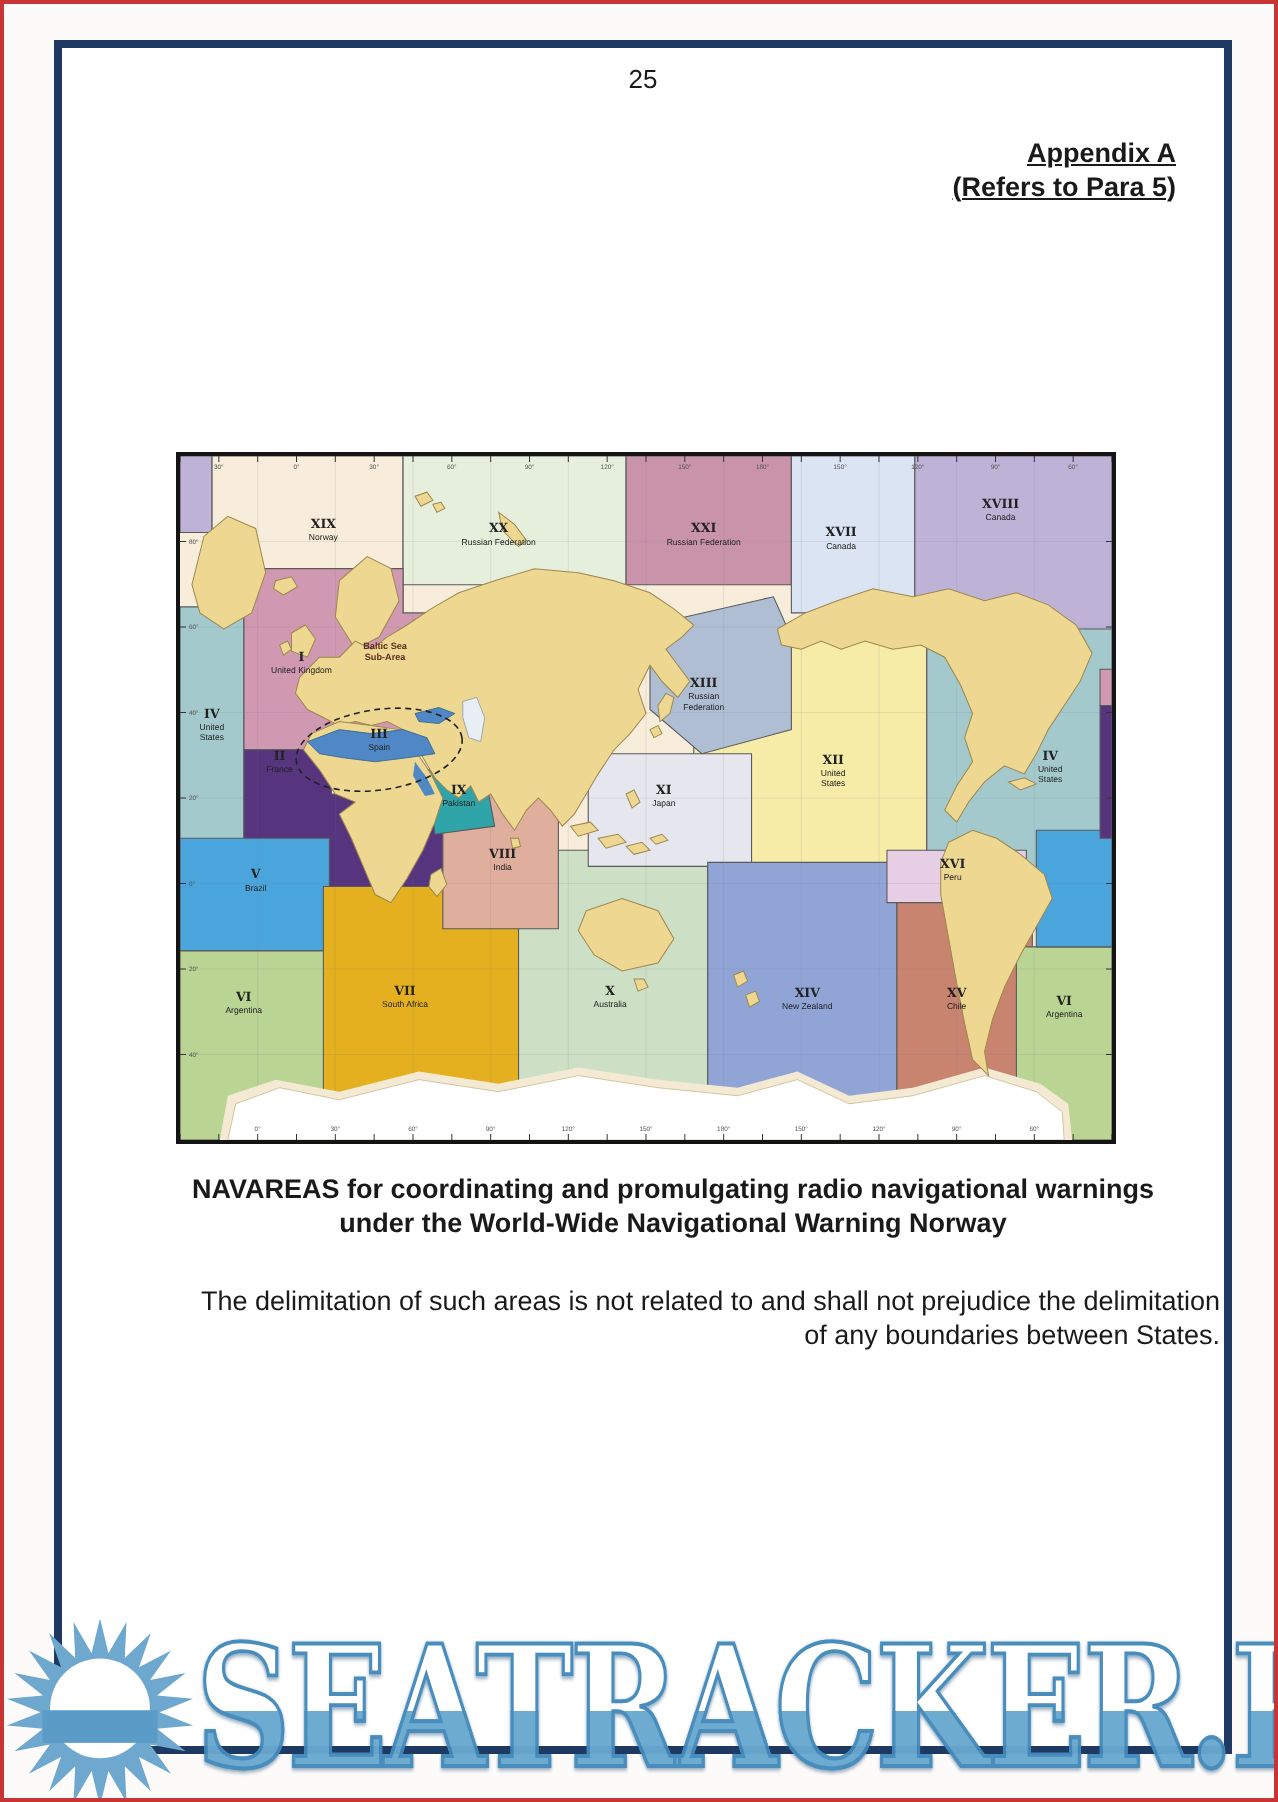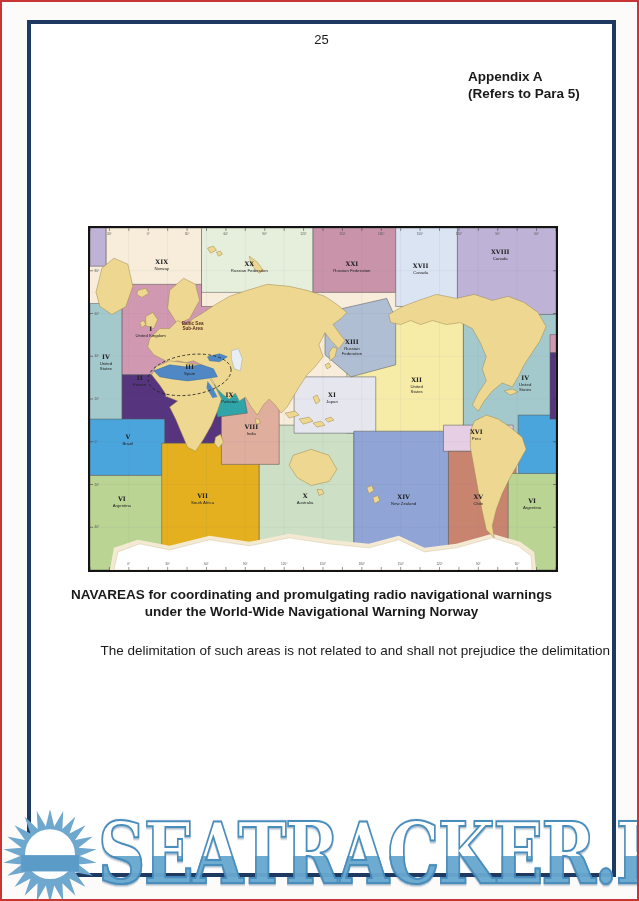--- a/index.html
+++ b/index.html
@@ -13,28 +13,28 @@
     border:4px solid #1e3a63;box-sizing:border-box;background:#ffffff;z-index:1;
   }
   .page-number{
     position:absolute;top:30px;left:0;width:639px;text-align:center;
     font-size:13px;z-index:2;
   }
   .appendix{
     position:absolute;top:67px;left:466px;width:120px;z-index:2;
     font-weight:bold;font-size:13.5px;line-height:16.5px;
   }
-  .appendix div{}
+  .appendix div{text-decoration:underline;text-align:right;}
   .map-figure{
     position:absolute;left:86px;top:224px;width:470px;height:346px;
     border:2px solid #141414;box-sizing:border-box;background:#f7edda;z-index:2;
   }
   .map-figure svg{display:block;width:466px;height:342px;}
   .caption{
-    position:absolute;top:584px;left:21px;width:577px;text-align:center;
+    position:absolute;top:584px;left:46px;width:577px;text-align:center;
     font-weight:bold;font-size:13.5px;line-height:17px;z-index:2;
   }
   .paragraph{
     position:absolute;top:640px;left:31px;width:577px;text-align:right;
     font-size:13.5px;line-height:17px;z-index:2;
   }
   .watermark{
     position:absolute;left:0;top:806px;width:639px;height:95px;z-index:5;
   }
   .sun-logo{position:absolute;left:0px;top:2px;width:96px;height:96px;}
@@ -291,20 +291,21 @@
     </svg>
 </div>
 
 <div class="caption">
   <div>NAVAREAS for coordinating and promulgating radio navigational warnings</div>
   <div>under the World-Wide Navigational Warning Norway</div>
 </div>
 
 <div class="paragraph">
   <div>The delimitation of such areas is not related to and shall not prejudice the delimitation</div>
+  <div>of any boundaries between States.</div>
 </div>
 
 <div class="watermark">
   <svg class="sun-logo" viewBox="0 0 100 100">
     <polygon id="sun-rays" fill="#6fa8cf" points="50.0,-1.0 54.4,17.3 63.8,1.0 62.9,19.8 76.5,6.8 70.3,24.6 87.0,15.9 76.1,31.2 94.6,27.6 79.7,39.3 98.5,41.0 81.0,48.0 98.5,55.0 79.7,56.7 94.6,68.4 76.1,64.8 87.0,80.1 70.3,71.4 76.5,89.2 62.9,76.2 63.8,95.0 54.4,78.7 50.0,97.0 45.6,78.7 36.2,95.0 37.1,76.2 23.5,89.2 29.7,71.4 13.0,80.1 23.9,64.8 5.4,68.4 20.3,56.7 1.5,55.0 19.0,48.0 1.5,41.0 20.3,39.3 5.4,27.6 23.9,31.2 13.0,15.9 29.7,24.6 23.5,6.8 37.1,19.8 36.2,1.0 45.6,17.3"></polygon>
     <circle cx="50" cy="46" r="26" fill="#ffffff"></circle>
     <rect x="20" y="47" width="60" height="17" fill="#5b9bc8"></rect>
   </svg>
   <div class="wm-text">SEATRACKER.RU</div>
 </div>

